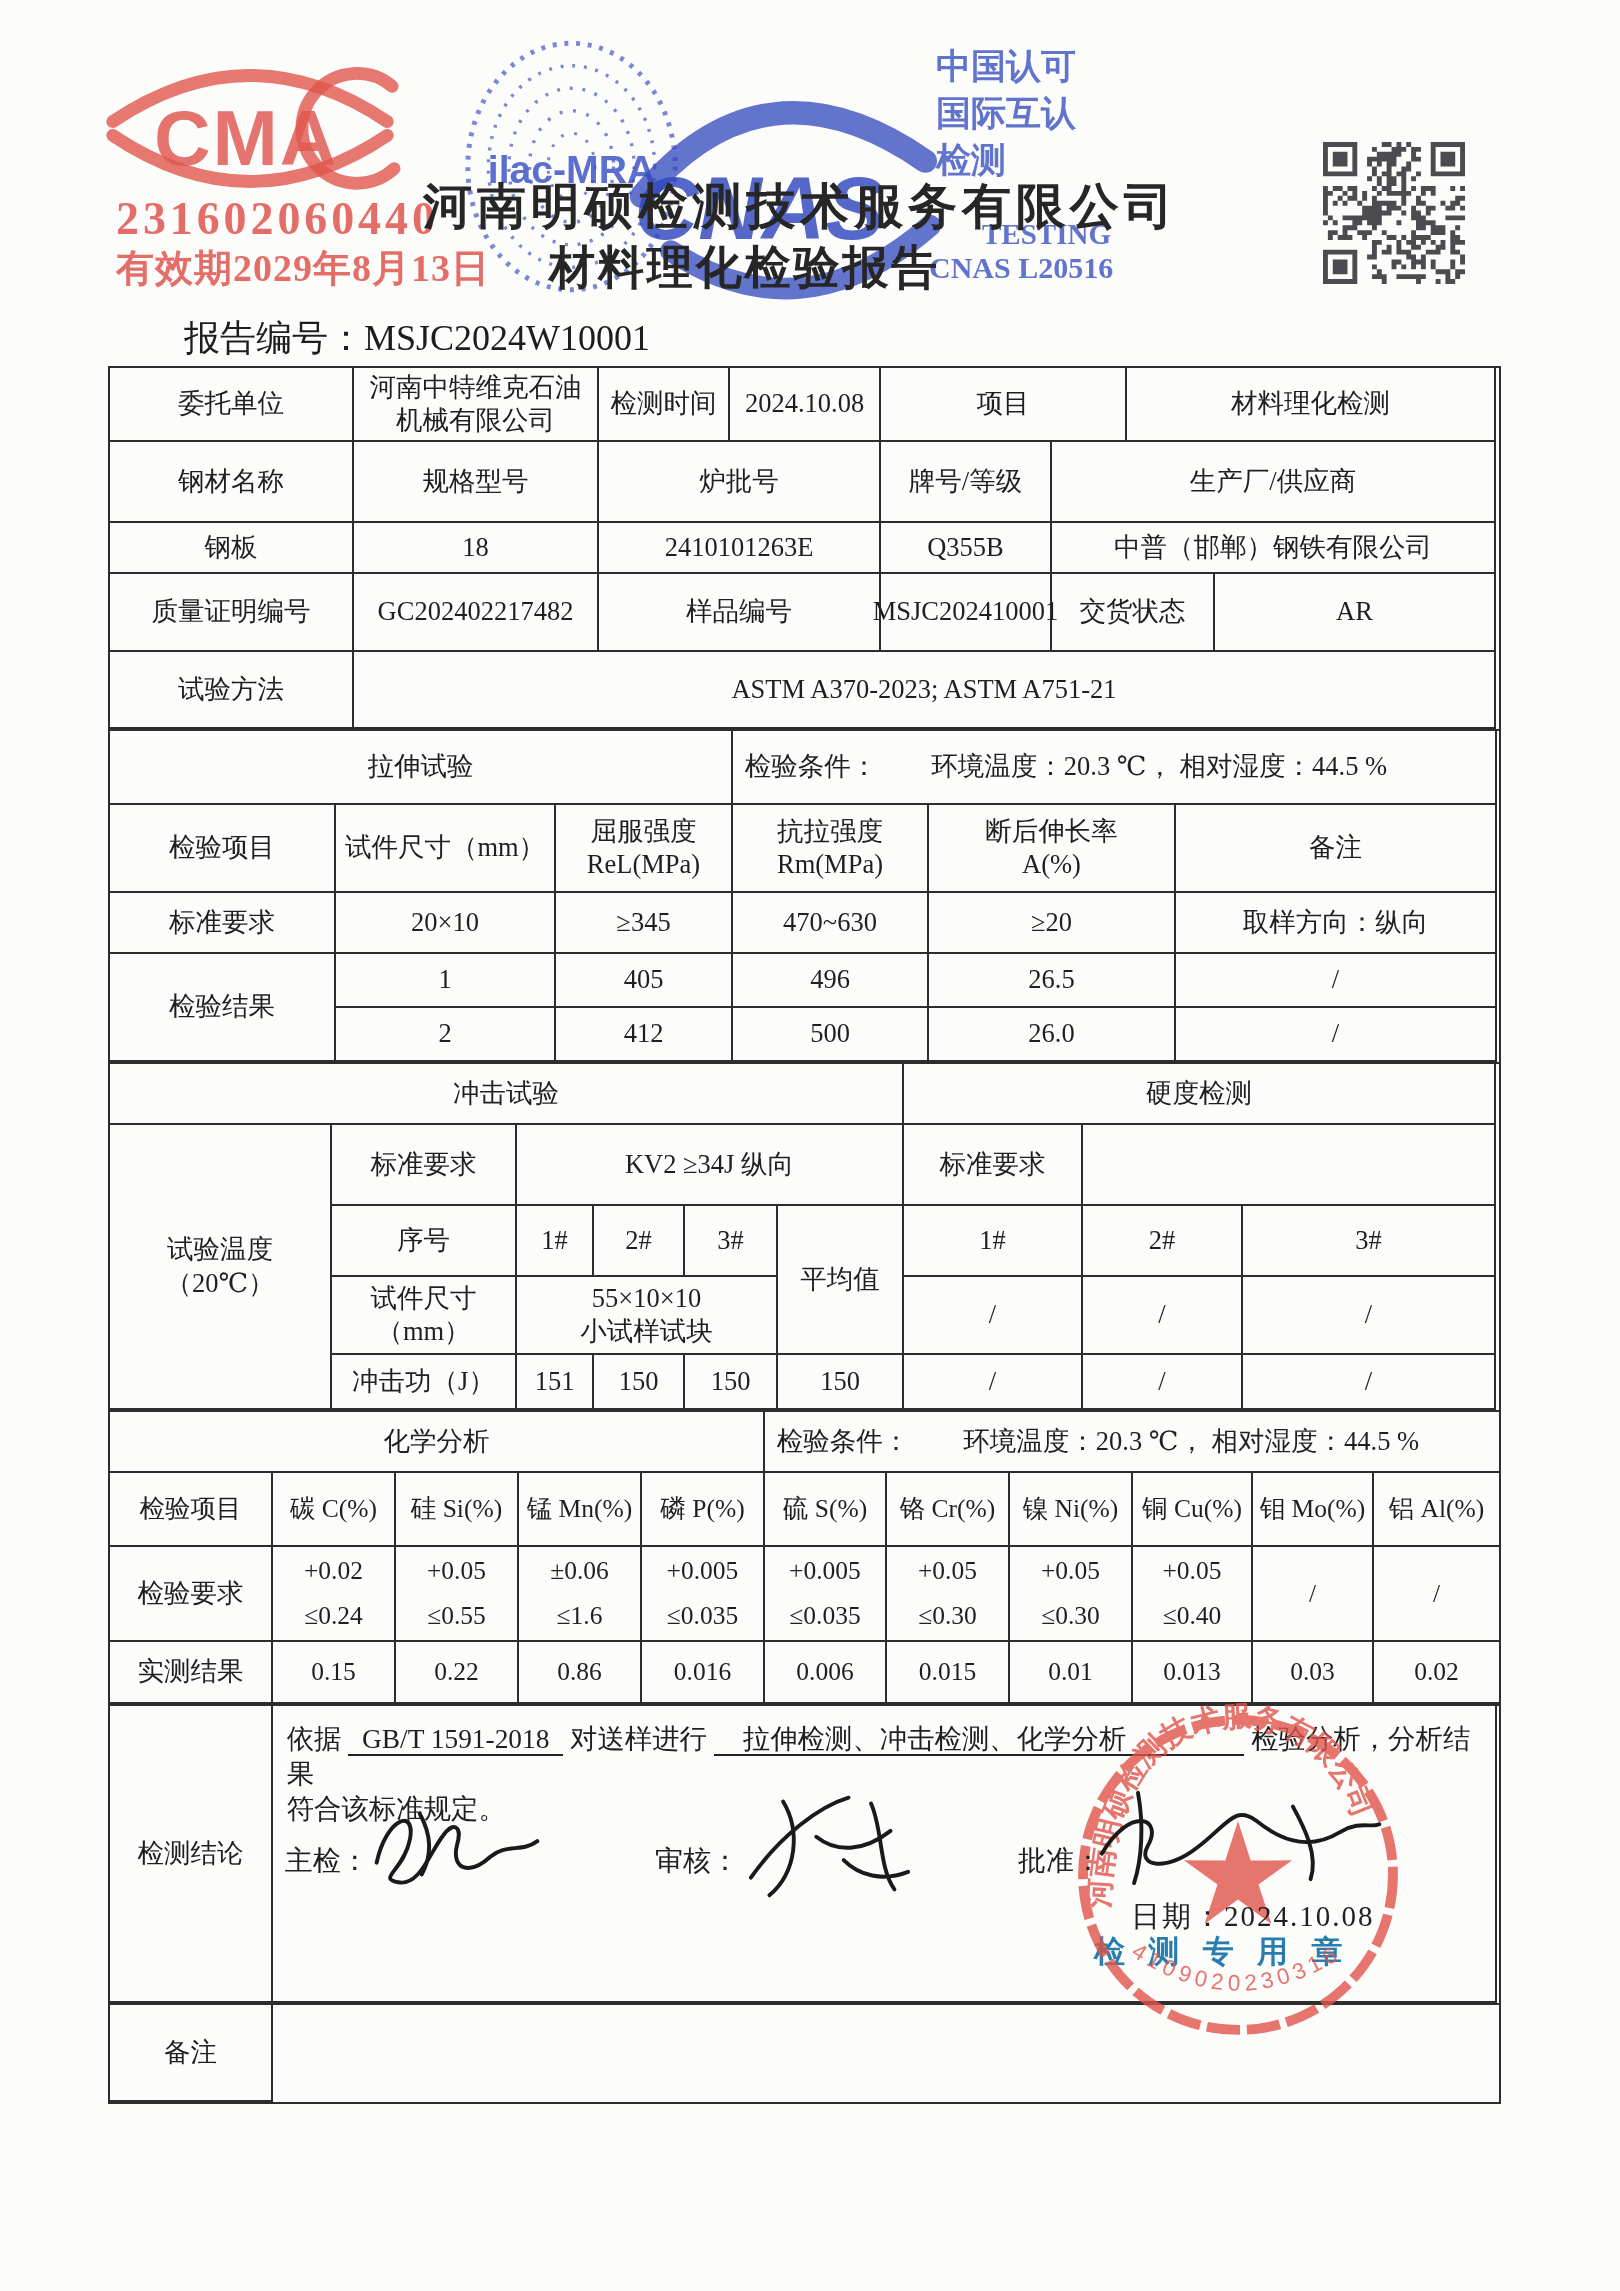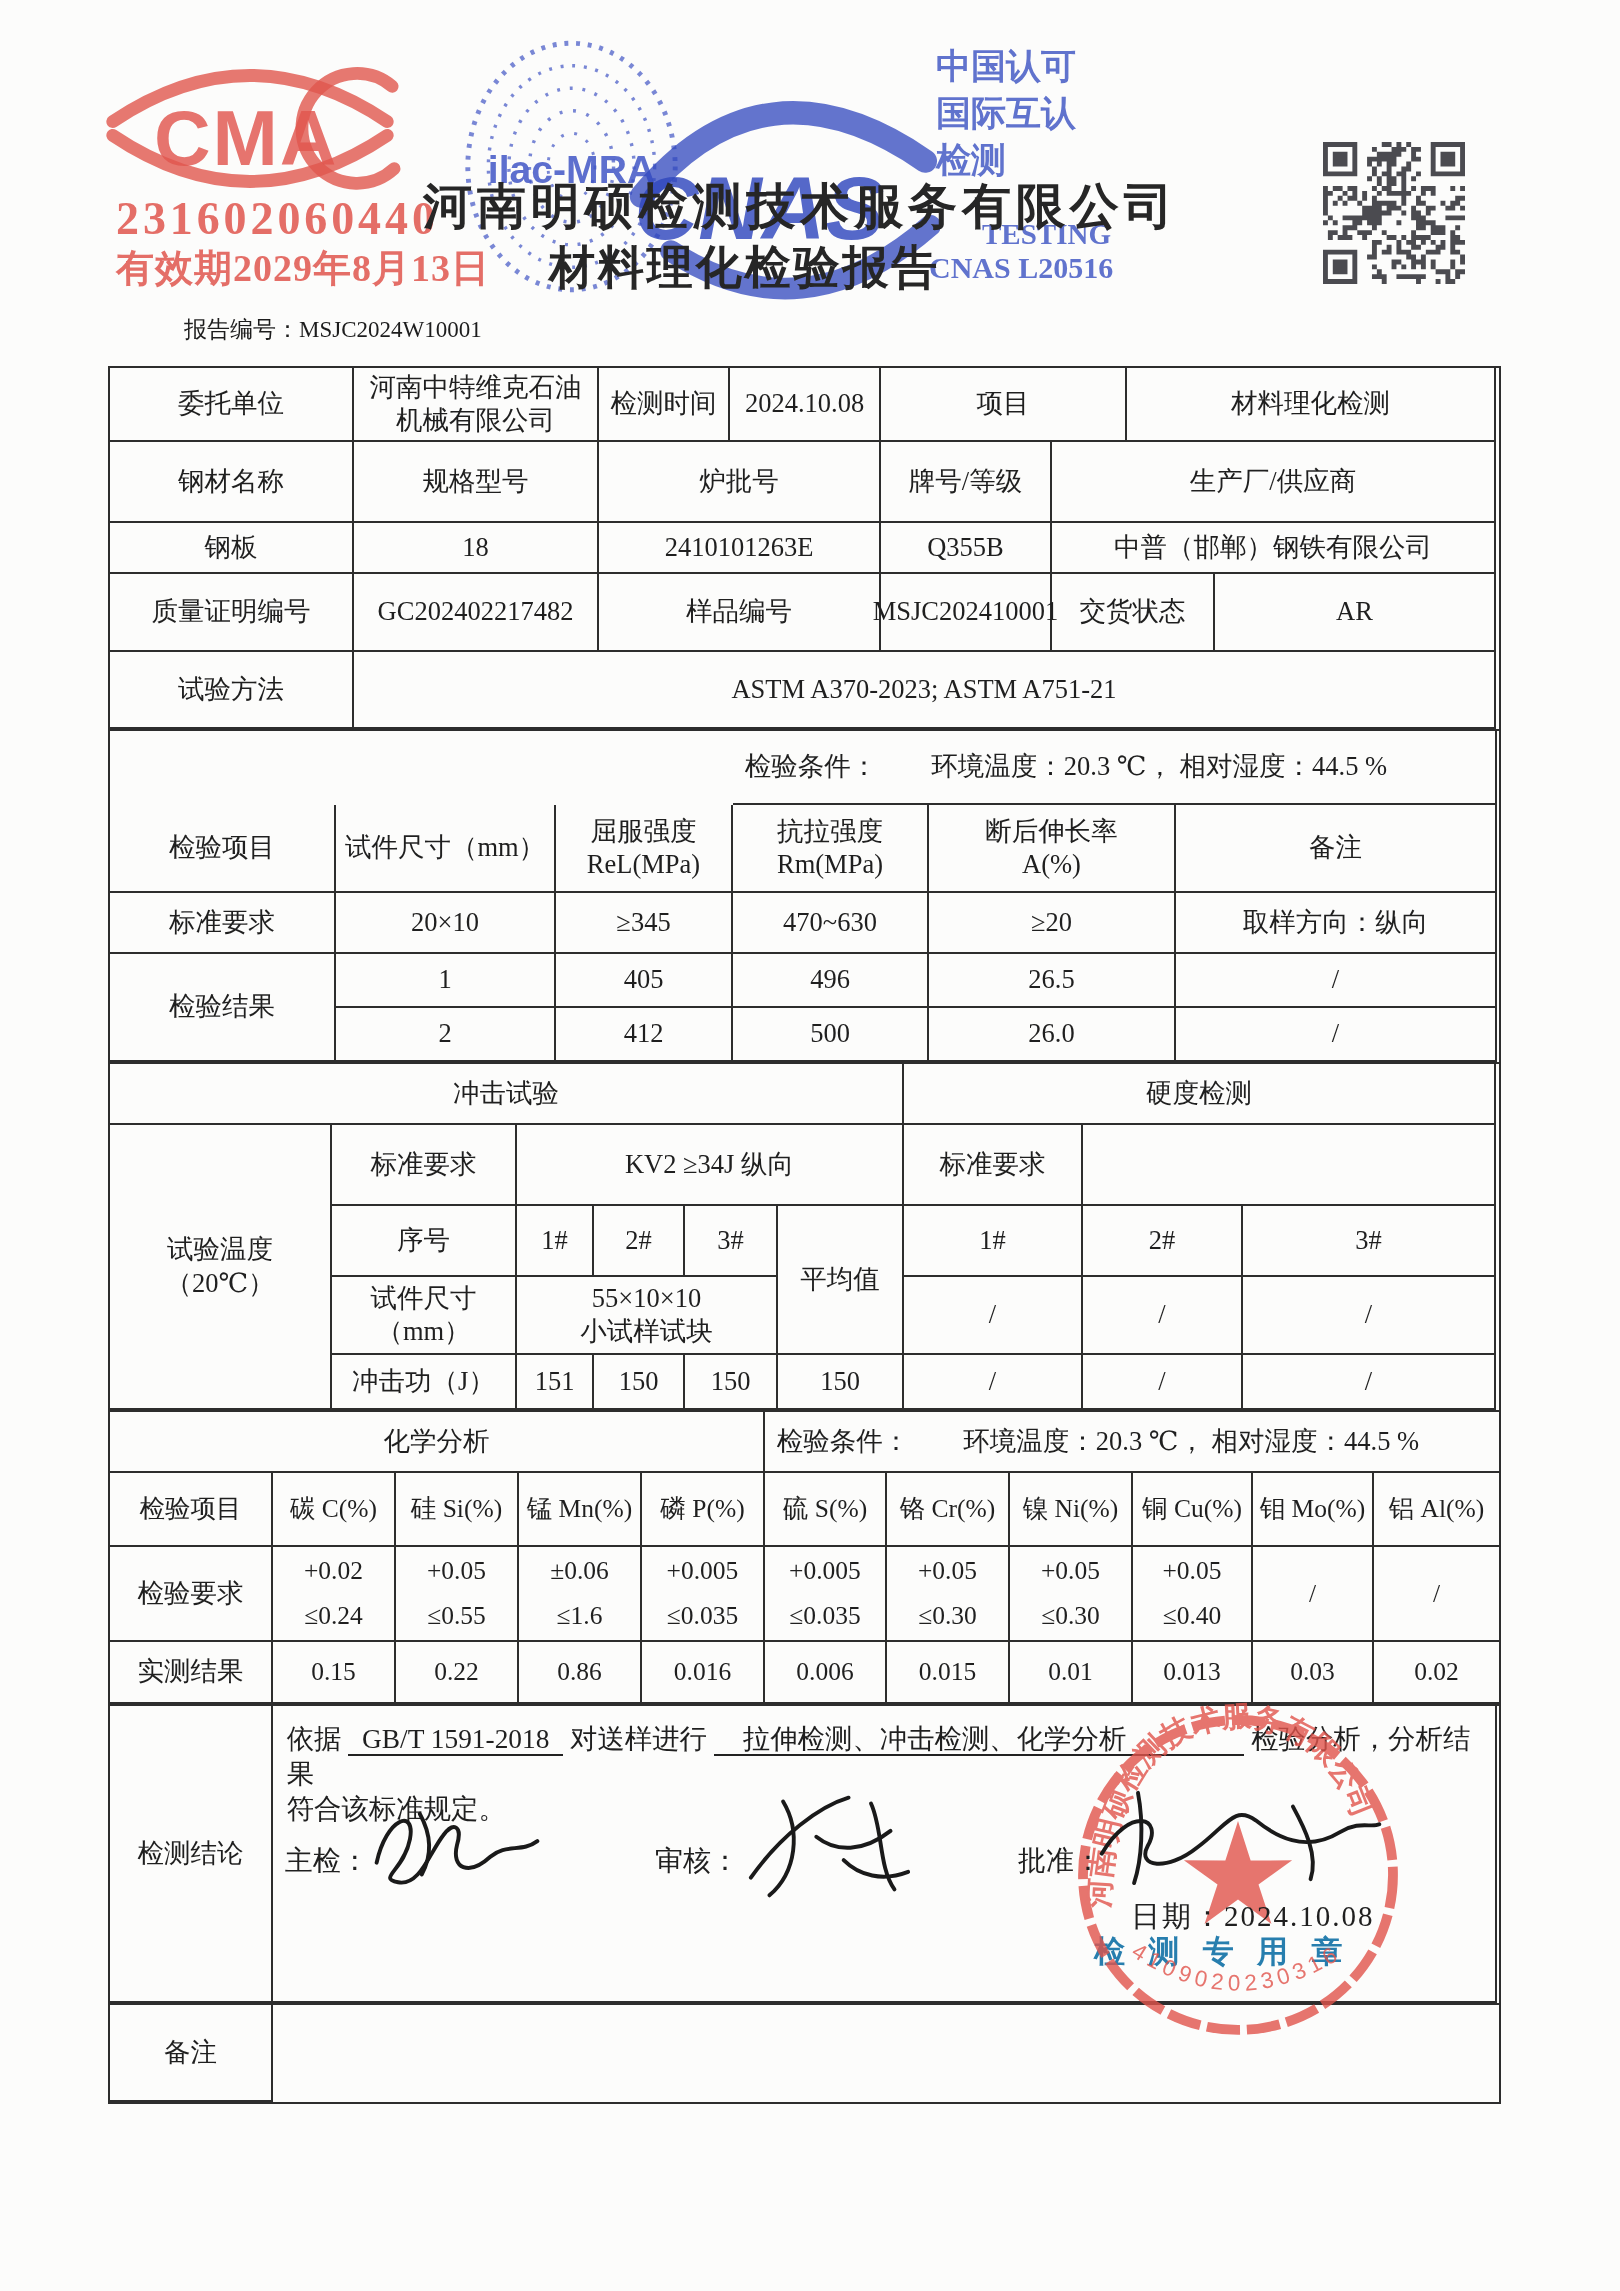--- a/index.html
+++ b/index.html
@@ -12,21 +12,21 @@
     overflow: hidden;
   }
   .abs { position:absolute; }
 
   
   .red-num { color:#e0564e; opacity:.85; font-weight:bold; letter-spacing:3.9px; font-size:46px;text-align:center; }
   .red-validity { color:#e0564e; opacity:.85; font-weight:bold; font-size:38px; letter-spacing:1px; }
   .blue-txt { color:#3f55c4; opacity:.82; font-weight:bold; }
   .company-title { font-size:49px; letter-spacing:4.9px; color:#262626; z-index:6; font-weight:600; }
   .report-title { font-size:46px; letter-spacing:2.9px; color:#262626; z-index:6; font-weight:600; }
-  .report-no { font-size:23px; color:#1d1d1d; z-index:6; }
+  .report-no { font-size:36px; color:#1d1d1d; z-index:6; }
   .stamp-layer { z-index:2; pointer-events:none; }
 
   
   .tbl {
     position:absolute; left:108px; top:366px; width:1393px;
     border:2.9px solid #2d2d2d; z-index:3; background:transparent;
   }
   .g { display:grid; }
   .c {
     border-right:2px solid #2d2d2d; border-bottom:2px solid #2d2d2d;
@@ -141,20 +141,21 @@
     <div class="c" style="grid-area:4/3/5/5">样品编号</div>
     <div class="c" style="grid-area:4/5">MSJC202410001</div>
     <div class="c" style="grid-area:4/6/5/8">交货状态</div>
     <div class="c" style="grid-area:4/8">AR</div>
 
     <div class="c" style="grid-area:5/1">试验方法</div>
     <div class="c" style="grid-area:5/2/6/9">ASTM A370-2023; ASTM A751-21</div>
   </div>
 
   <div class="g s2 sectop">
+    <div class="c" style="grid-area:1/1/2/4">拉伸试验</div>
     <div class="c cond" style="grid-area:1/4/2/7">
       <span>检验条件：</span>
       <span>环境温度：20.3 ℃，  相对湿度：44.5 %</span>
     </div>
     <div class="c" style="grid-area:2/1">检验项目</div>
     <div class="c" style="grid-area:2/2">试件尺寸（mm）</div>
     <div class="c" style="grid-area:2/3">
       <span>屈服强度</span>
       <span>ReL(MPa)</span>
     </div>

